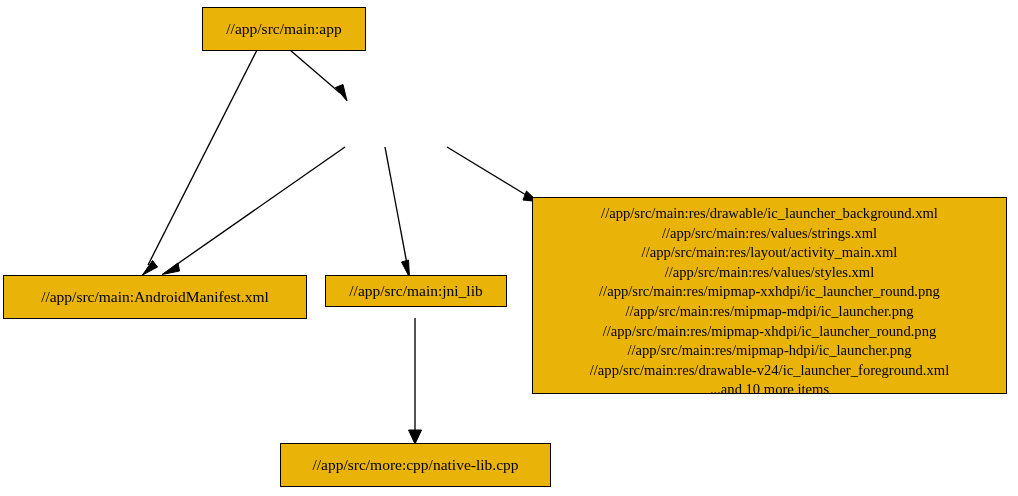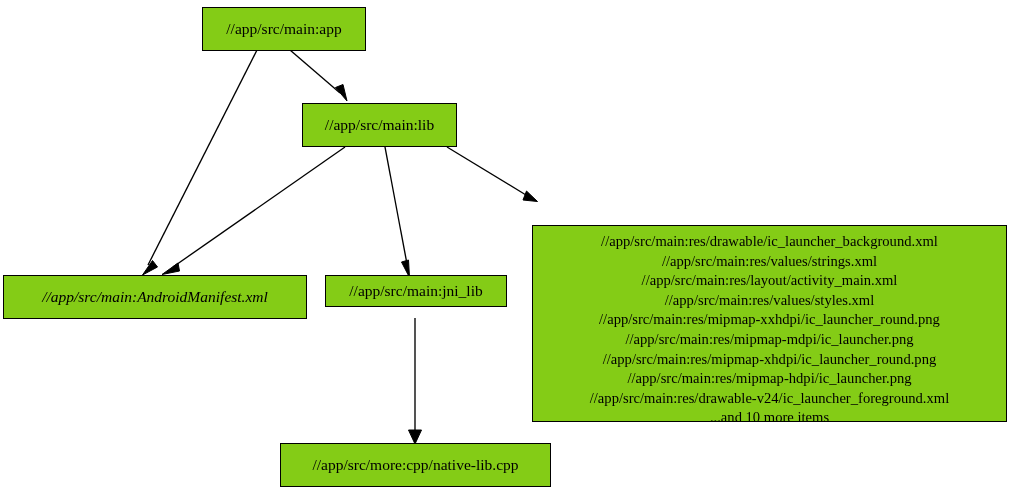--- a/index.html
+++ b/index.html
@@ -13,21 +13,21 @@
     width: 1018px;
     height: 496px;
     background: #ffffff;
     overflow: hidden;
     font-family: "Liberation Serif", "DejaVu Serif", serif;
   }
   .node {
     position: absolute;
     box-sizing: border-box;
     border: 1px solid #000000;
-    background: #84cc16;
+    background: #eab308;
     color: #000000;
     display: flex;
     align-items: center;
     justify-content: center;
     text-align: center;
     z-index: 2;
   }
   .node .label {
     font-size: 15.5px;
     line-height: 1.02;
@@ -100,33 +100,30 @@
     <g>
       <line x1="415" y1="318" x2="415" y2="432"></line>
       <polygon points="408.5,430 415,444 421.5,430"></polygon>
     </g>
   </svg>
 
   <div class="node" style="left:202px; top:7px; width:164px; height:44px;">
     <span class="label">//app/src/main:app</span>
   </div>
 
-  <div class="node" style="left:302px; top:103px; width:155px; height:44px;">
-    <span class="label">//app/src/main:lib</span>
-  </div>
 
-  <div class="node" style="left:3px; top:275px; width:304px; height:44px;font-style:italic;">
+  <div class="node" style="left:3px; top:275px; width:304px; height:44px;">
     <span class="label">//app/src/main:AndroidManifest.xml</span>
   </div>
 
   <div class="node" style="left:325px; top:275px; width:182px; height:32px;">
     <span class="label">//app/src/main:jni_lib</span>
   </div>
 
-  <div class="node multiline" style="left:532px; top:197px; width:475px; height:197px;margin-top:28px;">
+  <div class="node multiline" style="left:532px; top:197px; width:475px; height:197px;">
     <span class="label">//app/src/main:res/drawable/ic_launcher_background.xml
 //app/src/main:res/values/strings.xml
 //app/src/main:res/layout/activity_main.xml
 //app/src/main:res/values/styles.xml
 //app/src/main:res/mipmap-xxhdpi/ic_launcher_round.png
 //app/src/main:res/mipmap-mdpi/ic_launcher.png
 //app/src/main:res/mipmap-xhdpi/ic_launcher_round.png
 //app/src/main:res/mipmap-hdpi/ic_launcher.png
 //app/src/main:res/drawable-v24/ic_launcher_foreground.xml
 ...and 10 more items</span>

